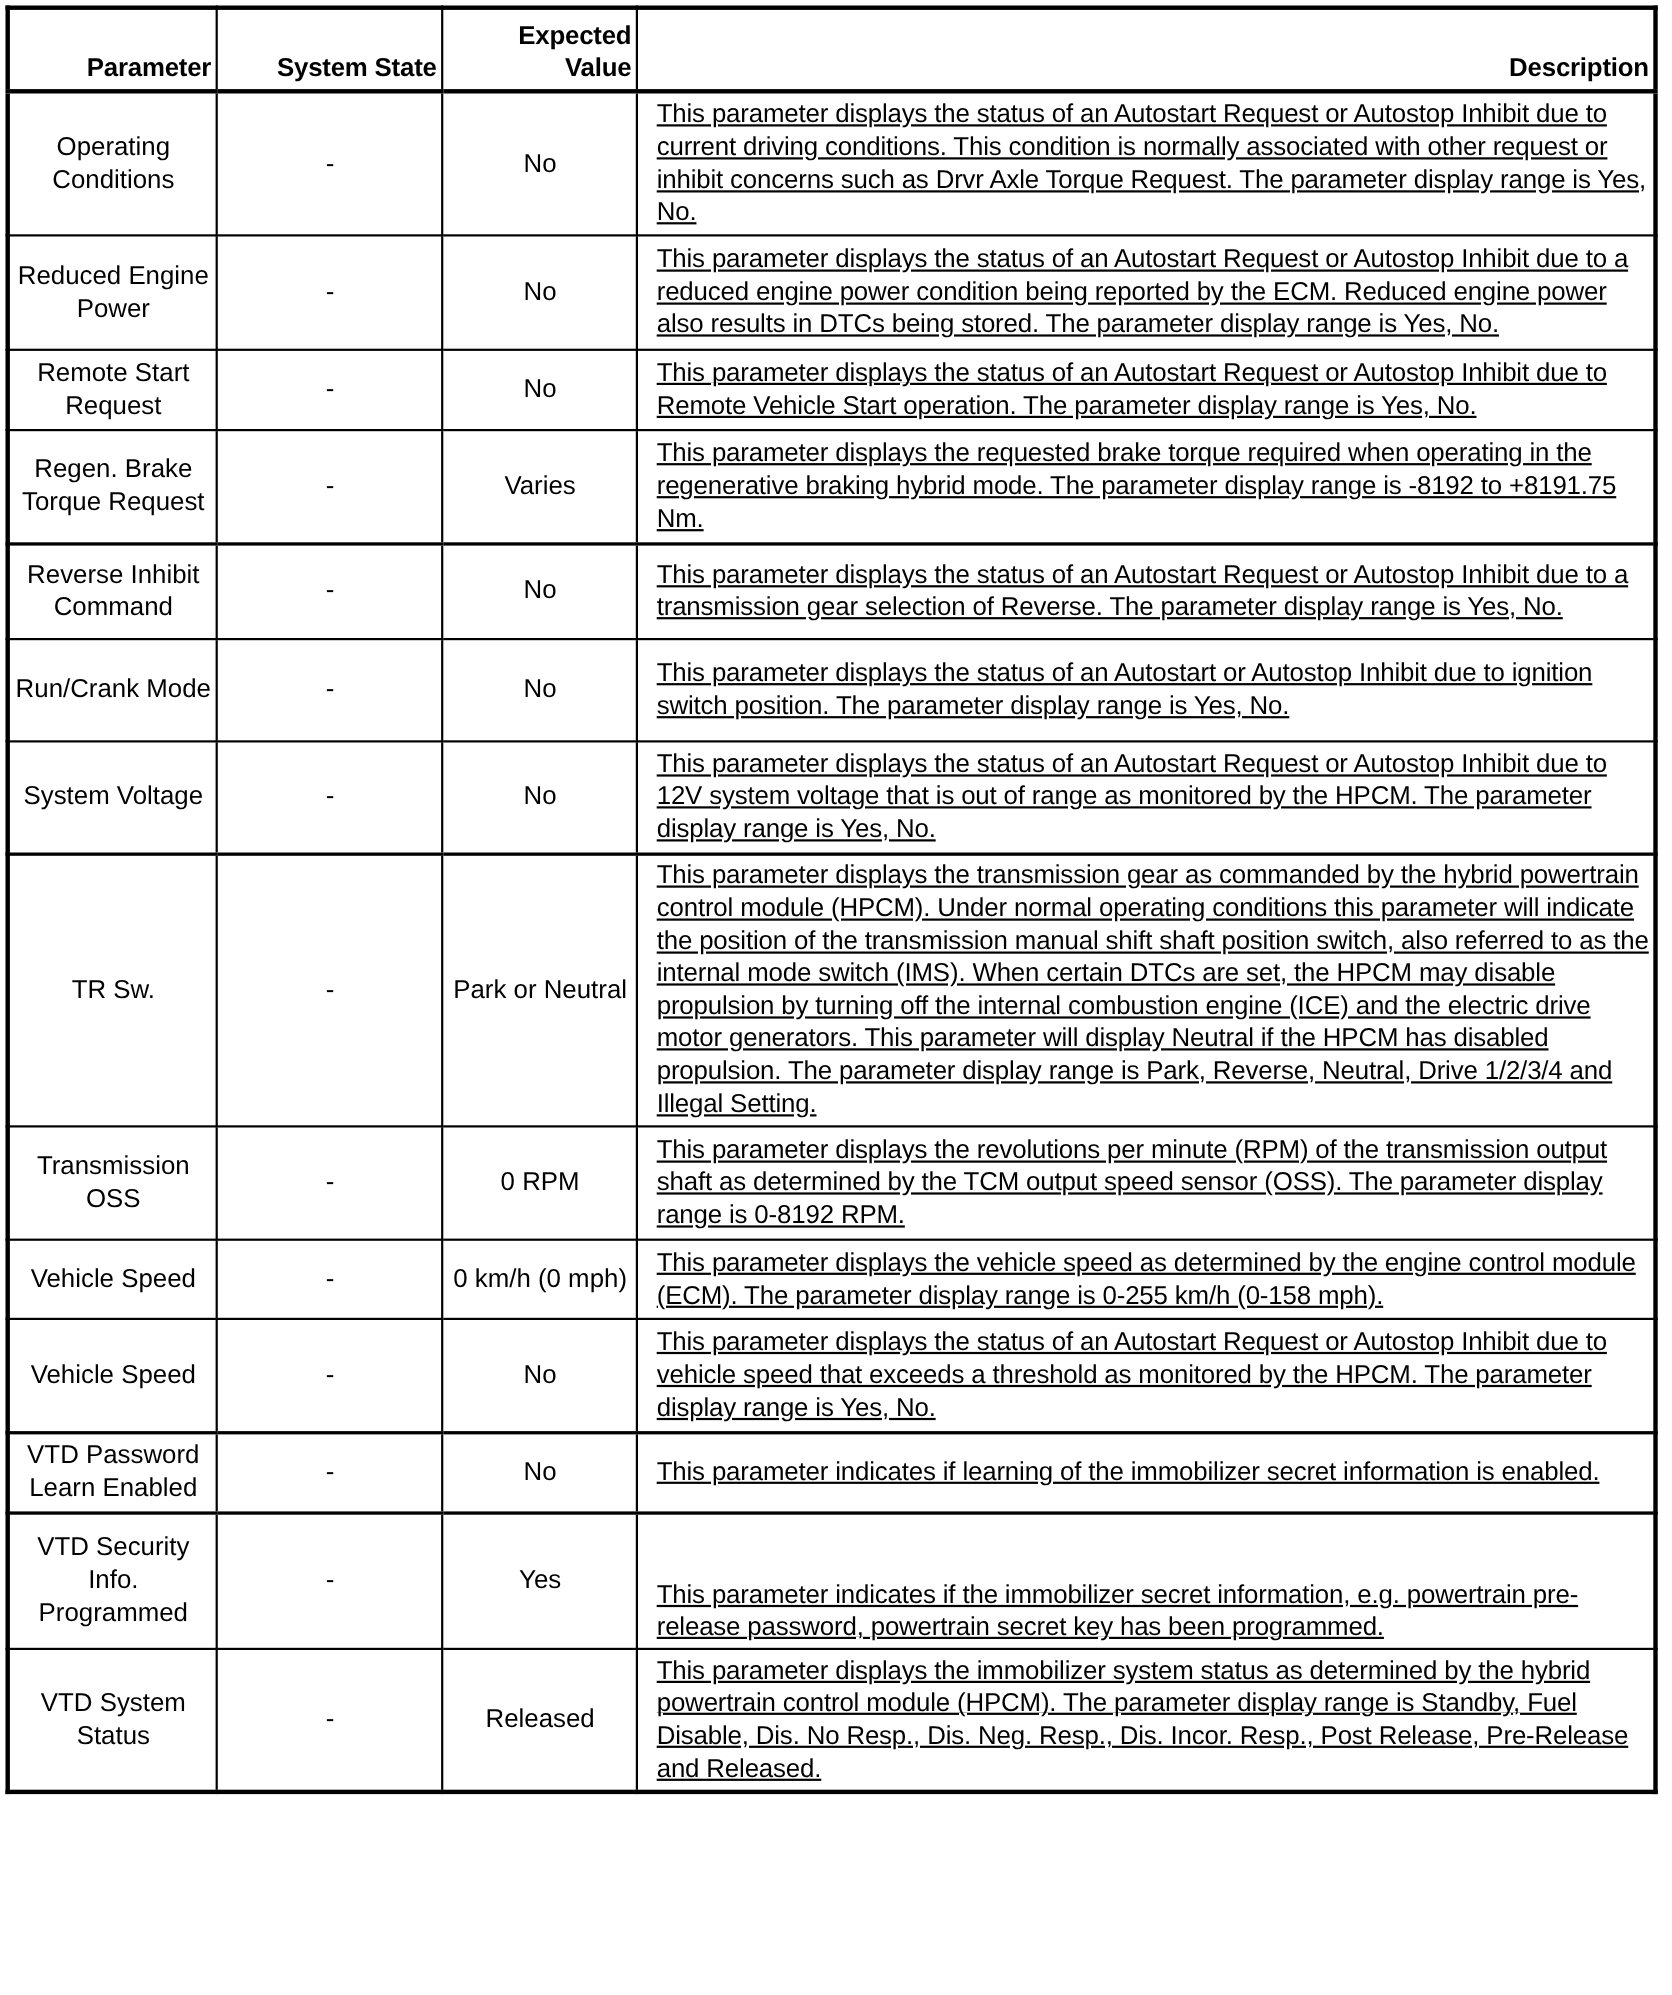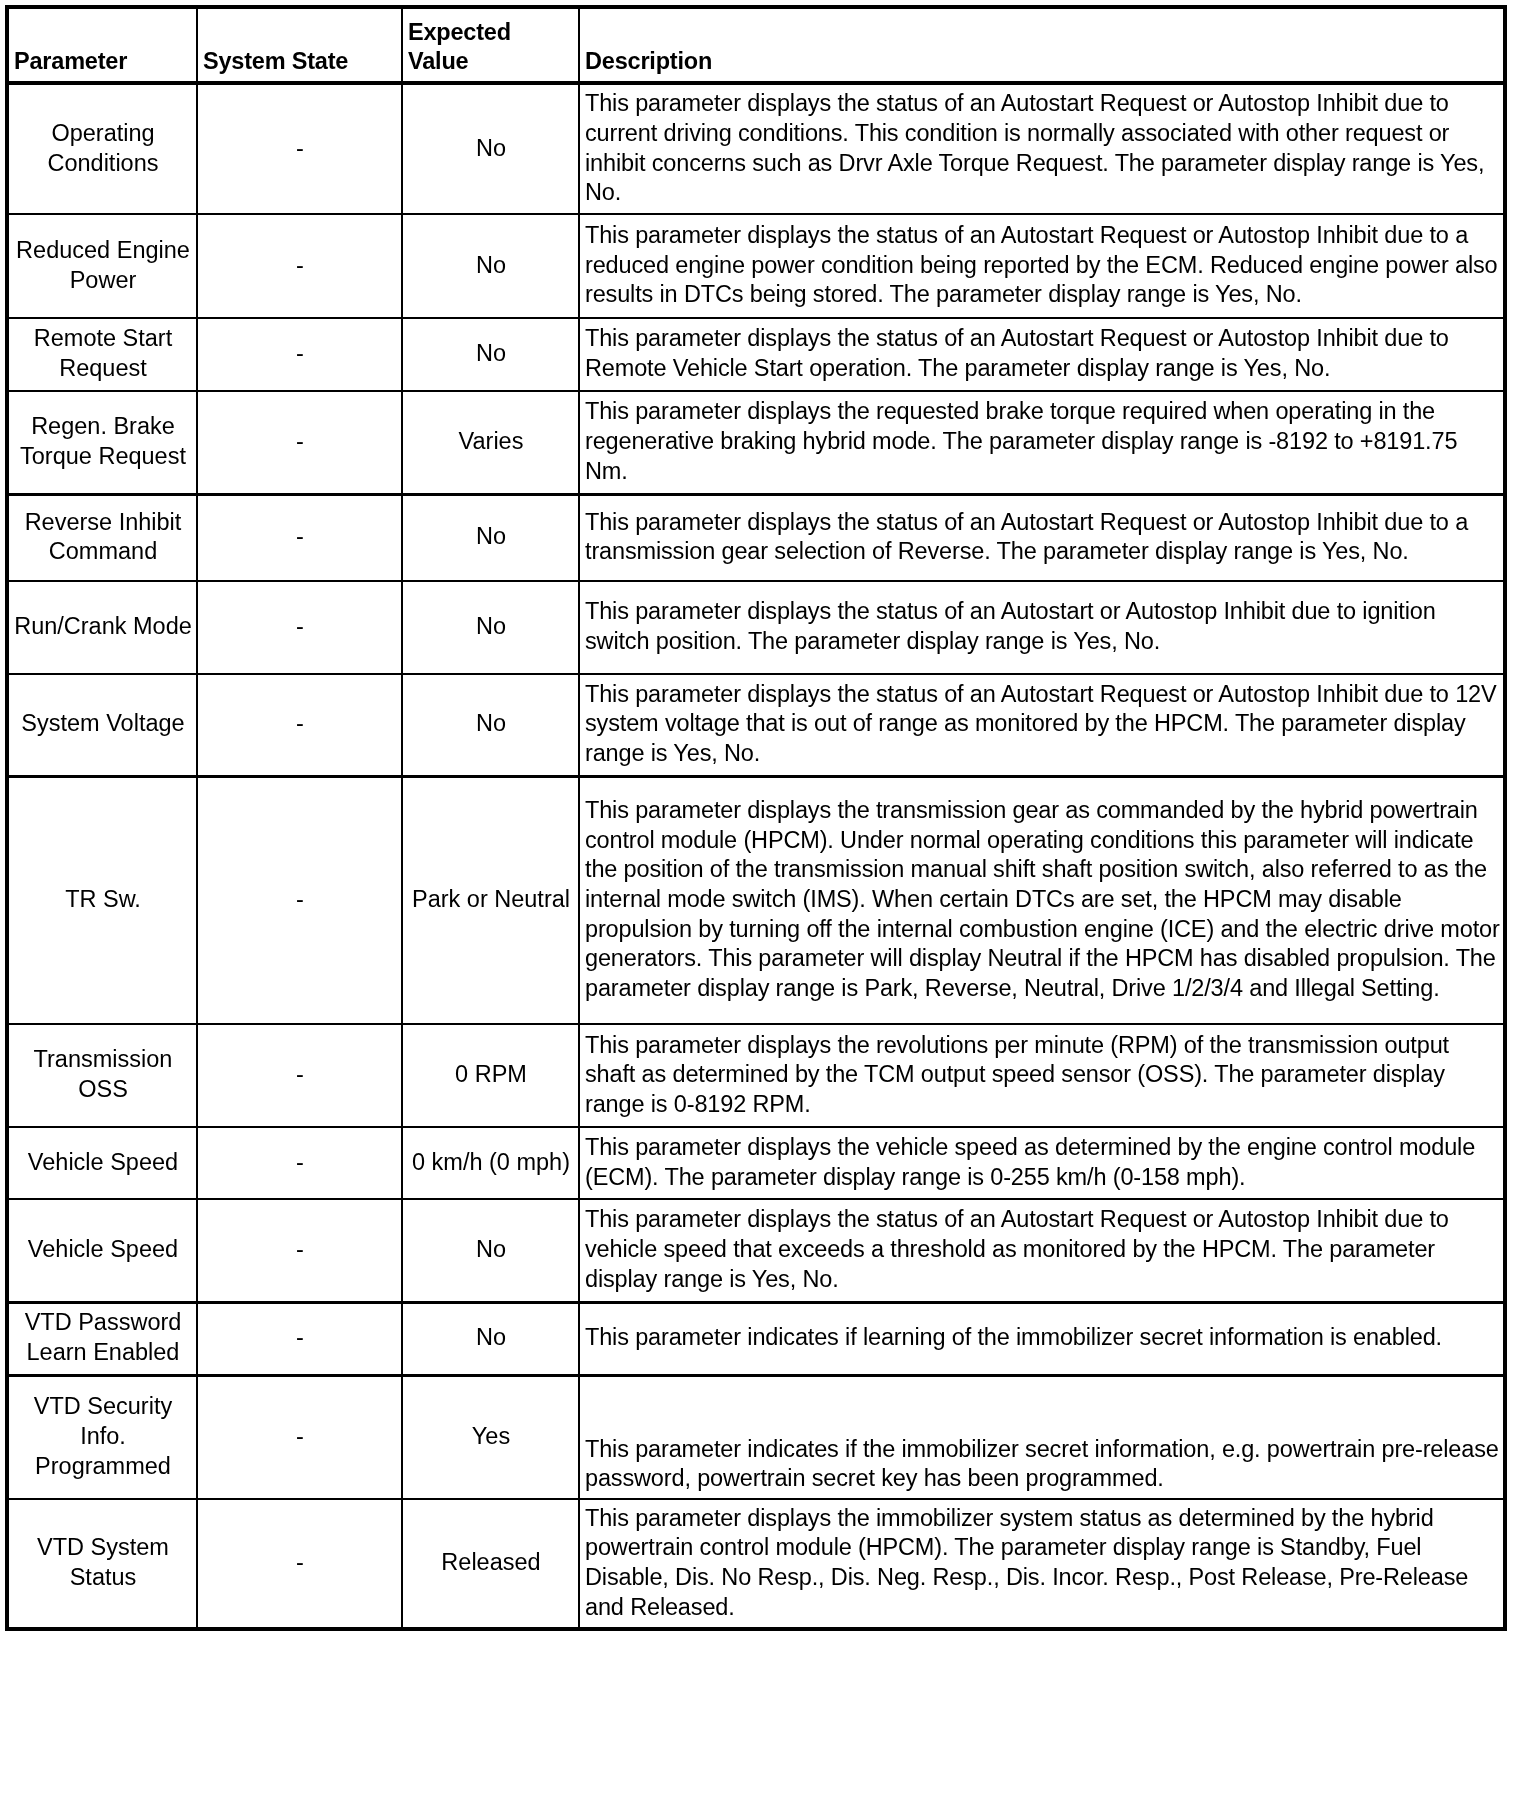--- a/index.html
+++ b/index.html
@@ -19,30 +19,30 @@
     .doc-table col.c2 { width: 205px; }
     .doc-table col.c3 { width: 177px; }
     .doc-table col.c4 { width: auto; }
     .doc-table th, .doc-table td {
       border: 2px solid #000;
       padding: 0 4px 1px 5px;
       vertical-align: middle;
     }
     .doc-table thead th {
       font-weight: bold;
-      text-align: left;
+      text-align: right;
       vertical-align: bottom;
       padding-bottom: 4px;
       border-bottom: 4px solid #000;
       height: 68px;
       letter-spacing: -0.2px;
     }
     .doc-table td.param { text-align: center; padding-left: 5px; }
     .doc-table td.state, .doc-table td.value { text-align: center; }
-    .doc-table td.desc { text-align: left; padding-left: 5px; padding-right: 2px; letter-spacing: -0.15px; }
+    .doc-table td.desc { text-align: left; padding-left: 17px; padding-right: 2px; letter-spacing: -0.15px; text-decoration: underline; }
     .doc-table tr.thick-top td { border-top: 3px solid #000; }
   </style>
 </head>
 <body>
 
 <table class="doc-table">
   <colgroup>
     <col class="c1">
       <col class="c2">
       <col class="c3">

